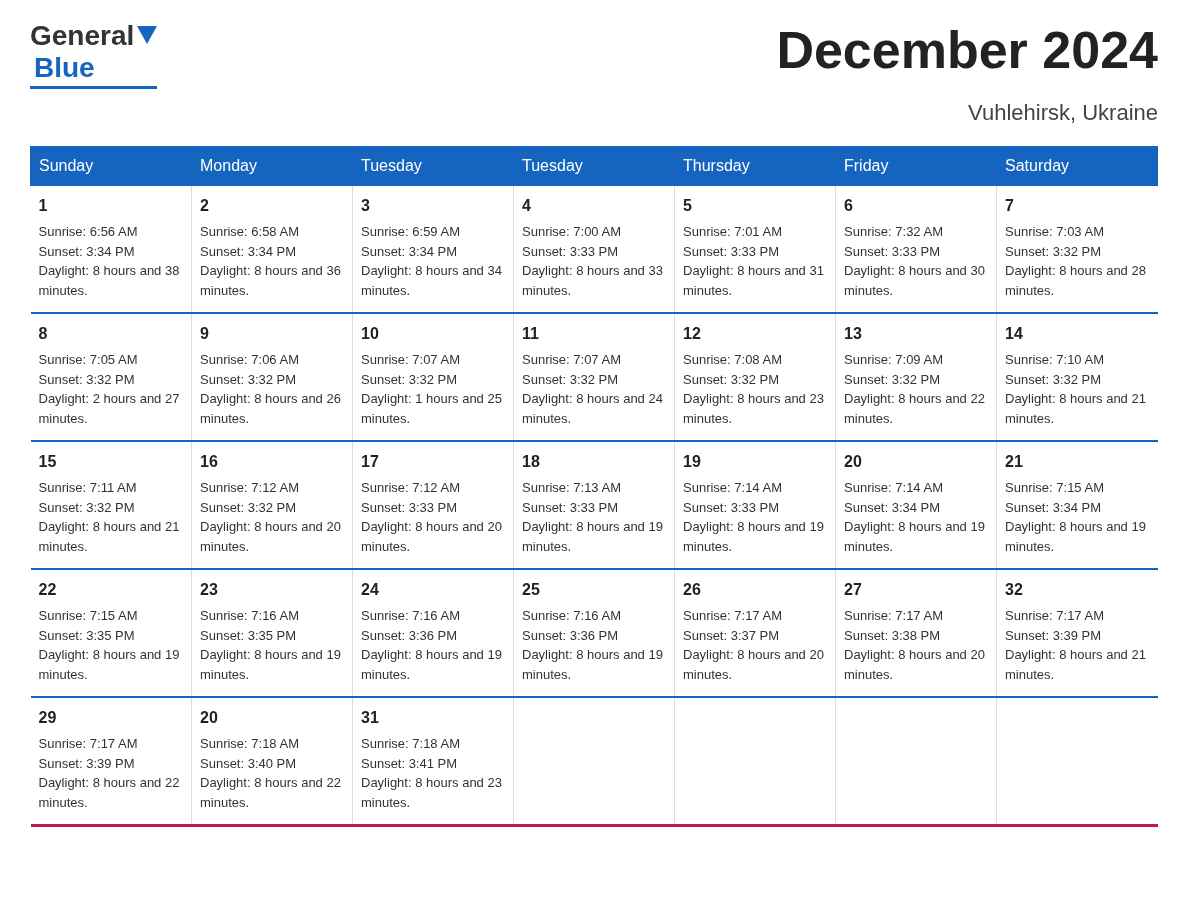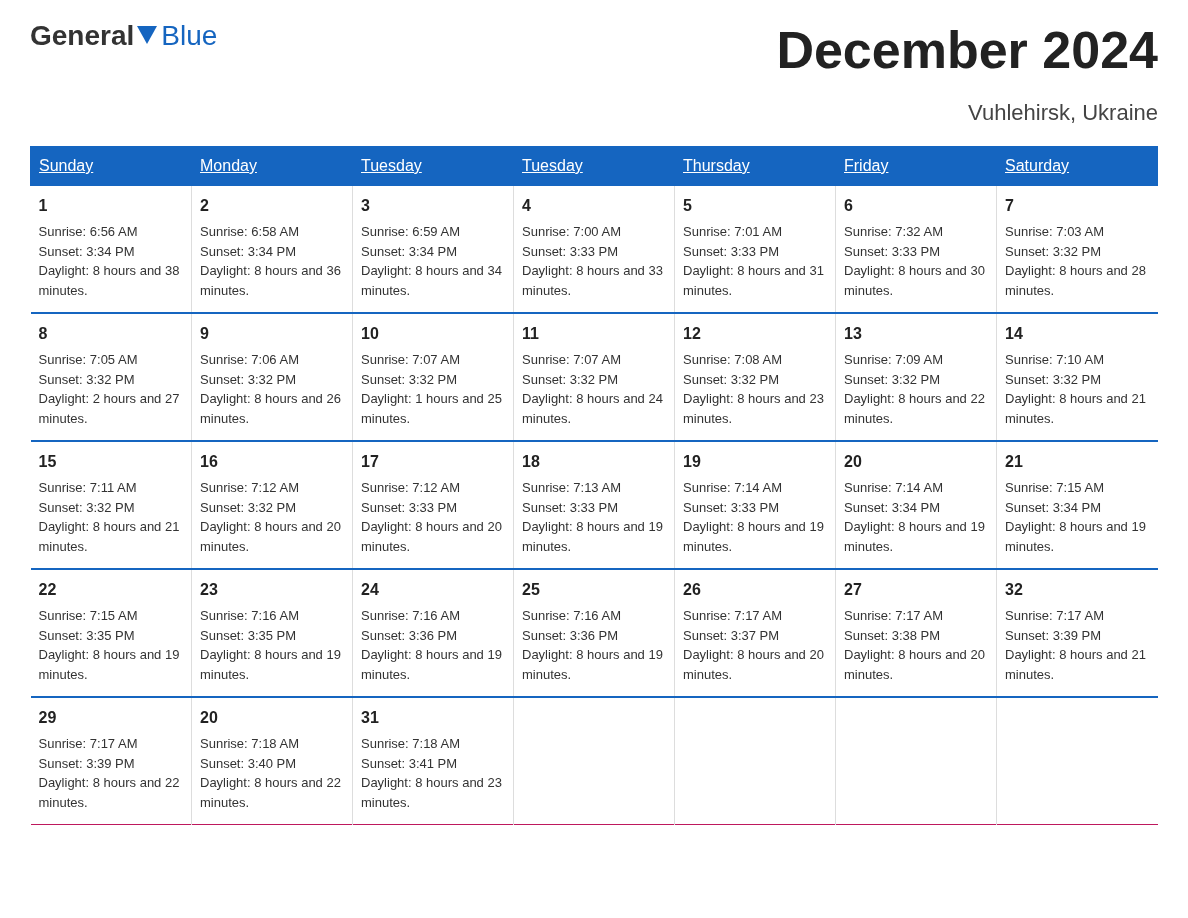--- a/index.html
+++ b/index.html
@@ -10,20 +10,21 @@
       color: #333;
     }
     .header {
       display: flex;
       justify-content: space-between;
       align-items: flex-start;
       margin-bottom: 20px;
     }
     .logo {
       display: flex;
+      flex-direction: column;
       align-items: flex-start;
     }
     .logo-text {
       font-size: 28px;
       font-weight: bold;
       color: #333;
       display: flex;
       align-items: center;
       gap: 0;
     }
@@ -34,21 +35,21 @@
       height: 0;
       border-left: 10px solid transparent;
       border-right: 10px solid transparent;
       border-top: 18px solid #1565c0;
       margin-left: 3px;
       margin-bottom: 2px;
     }
     .logo-blue {
       color: #1565c0;
       font-size: 28px;
-      font-weight: normal;
+      font-weight: bold;
       margin-left: 2px;
     }
     .logo-line {
       width: 100%;
       height: 3px;
       background: #1565c0;
       margin-top: 2px;
     }
     .title-block {
       text-align: right;
@@ -71,21 +72,20 @@
     thead tr {
       background: #1565c0;
       color: #fff;
     }
     thead th {
       padding: 10px 8px;
       font-size: 16px;
       font-weight: normal;
       text-align: left;
       border: 1px solid #1565c0;
-      text-decoration: underline;
     }
     tbody tr {
       border-bottom: 2px solid #1565c0;
     }
     tbody td {
       vertical-align: top;
       padding: 8px 8px 12px 8px;
       font-size: 13px;
       line-height: 1.5;
       border-right: 1px solid #ddd;
@@ -103,21 +103,21 @@
       margin-bottom: 4px;
     }
     .day-info {
       color: #333;
       font-size: 13px;
     }
     .empty-cell {
       background: #fff;
     }
     tbody tr:last-child {
-      border-bottom: 1px solid #be185d;
+      border-bottom: 3px solid #be185d;
     }
   </style>
 </head>
 <body>
 
 <div class="header">
   <div class="logo">
     <div class="logo-text">
       <span class="logo-general">General</span>
       <span class="logo-triangle"></span>

